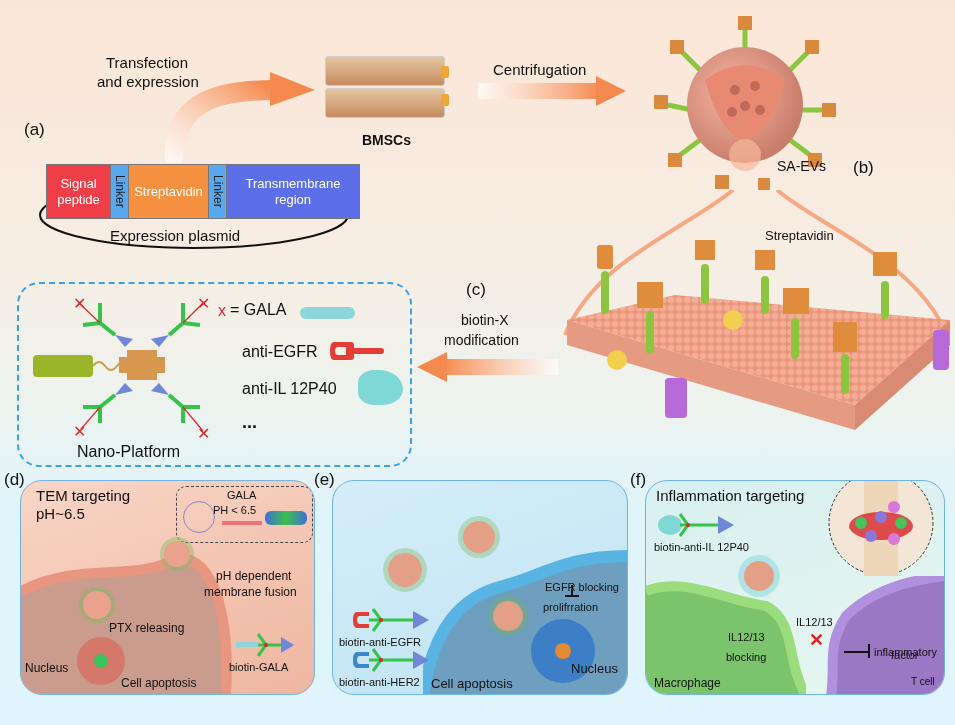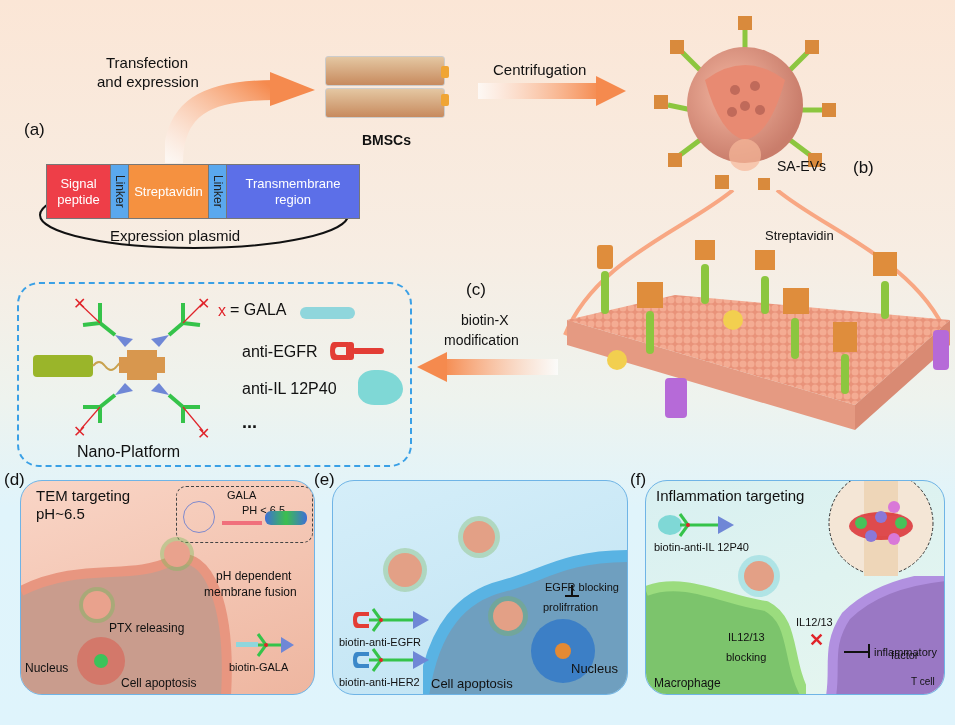--- a/index.html
+++ b/index.html
@@ -224,21 +224,21 @@
 <div class="lbl" style="left:242px;top:380px;font-size:16px;">anti-IL 12P40</div>
 <div class="abs" style="left:358px;top:370px;width:45px;height:35px;border-radius:40% 60% 50% 40%;background:#7fd8d6;"></div>
 <div class="lbl" style="left:242px;top:412px;font-size:18px;font-weight:bold;">...</div>
 
 <div class="panel-letter" style="left:4px;top:470px;">(d)</div>
 <div class="sub-panel" style="left:20px;width:295px;background:linear-gradient(160deg,#f9d5c6,#eeb6a0);">
   <div class="panel-title" style="left:15px;top:6px;">TEM targeting</div>
   <div class="panel-title" style="left:15px;top:24px;">pH~6.5</div>
   <div class="abs" style="left:155px;top:5px;width:135px;height:55px;border:1px dashed #444;border-radius:10px;">
     <div class="abs small" style="left:50px;top:2px;">GALA</div>
-    <div class="abs small" style="left:29px;top:17px;padding-left:36px;">PH &lt; 6.5</div>
+    <div class="abs small" style="left:36px;top:17px;">PH &lt; 6.5</div>
     <div class="abs" style="left:6px;top:14px;width:30px;height:30px;border:1px solid #4b6ed6;border-radius:50%;opacity:0.7;"></div>
     <div class="abs" style="left:45px;top:34px;width:40px;height:4px;background:#f0707c;"></div>
     <div class="abs" style="left:88px;top:24px;width:42px;height:14px;border-radius:6px;background:linear-gradient(90deg,#3f6fd6,#3cbf4e,#3f6fd6);"></div>
   </div>
   <svg class="abs" style="left:0;top:70px;" width="240" height="145">
     <path d="M0 40 C 60 10, 110 30, 150 10 C 190 -5, 210 60, 205 145 L 0 145 Z" fill="#c99c8d"></path>
     <path d="M0 40 C 60 10, 110 30, 150 10 C 190 -5, 210 60, 205 145" fill="none" stroke="#e89680" stroke-width="10"></path>
     <circle cx="80" cy="110" r="24" fill="#d3786a"></circle>
     <circle cx="80" cy="110" r="7" fill="#3cc25a"></circle>
   </svg>

